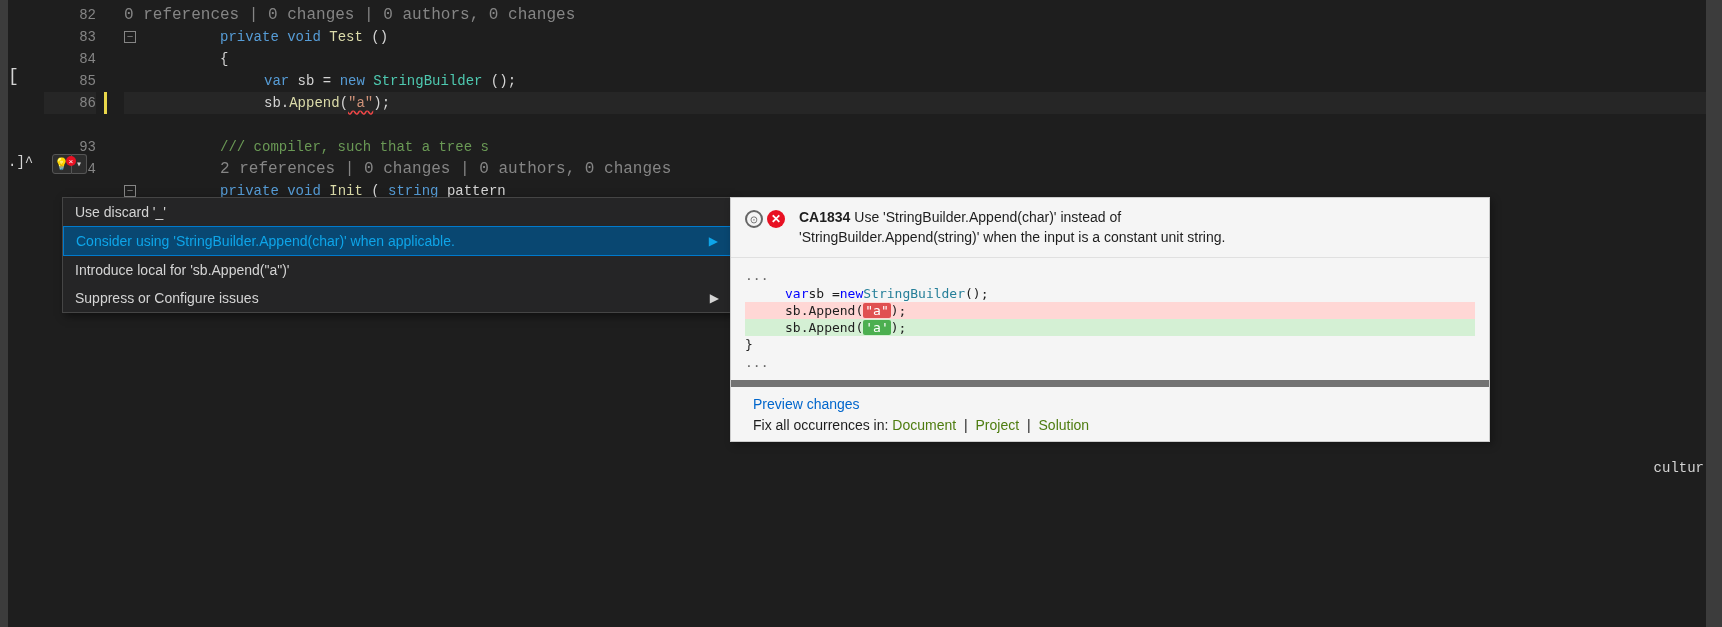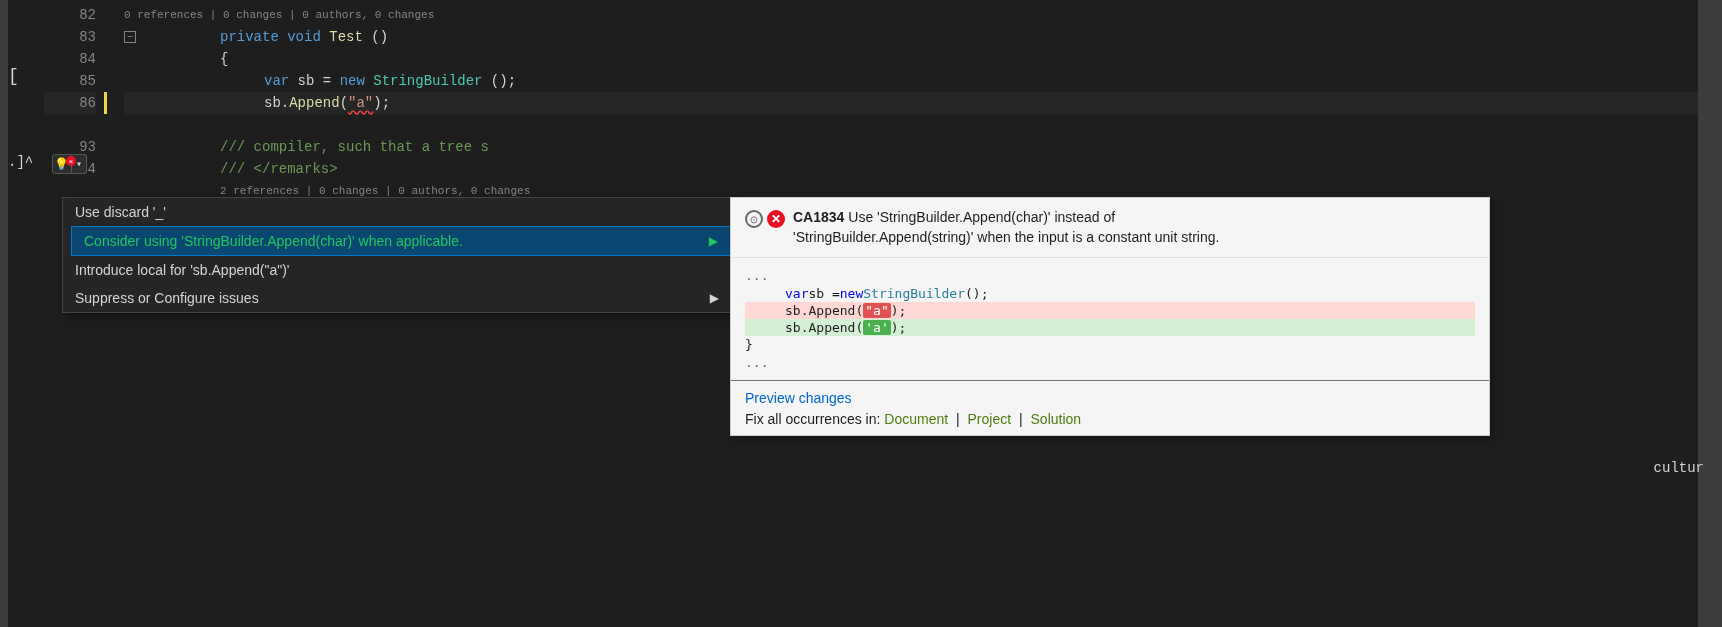--- a/index.html
+++ b/index.html
@@ -70,21 +70,21 @@
       height: 22px;
       background: #e9d74a;
     }
 
     .keyword { color: #569cd6; }
     .type { color: #4ec9b0; }
     .string { color: #ce9178; }
     .comment { color: #6a9955; }
     .method { color: #dcdcaa; }
     .plain { color: #d4d4d4; }
-    .ref-line { color: #858585; font-size: 11px; text-align: right; }
+    .ref-line { color: #858585; font-size: 16px; text-align: right; }
     .error-underline {
       text-decoration: underline wavy #f44747;
       text-underline-offset: 3px;
     }
 
     .collapse-icon {
       display: inline-block;
       width: 12px;
       height: 12px;
       border: 1px solid #858585;
@@ -151,22 +151,21 @@
       color: #d4d4d4;
       cursor: pointer;
       display: flex;
       align-items: center;
       justify-content: space-between;
       font-family: 'Segoe UI', Arial, sans-serif;
     }
 
     .menu-item:hover, .menu-item.selected {
       background: #0e639c;
-      color: #22c55e;
-      margin-left: 8px;
+      color: #0ea5e9;
     }
 
     .menu-item.selected {
       background: #094771;
       border: 1px solid #007acc;
     }
 
     .menu-chevron {
       font-size: 12px;
     }
@@ -223,20 +222,21 @@
       justify-content: center;
       color: white;
       font-size: 12px;
       font-weight: bold;
     }
 
     .preview-title {
       font-size: 14px;
       color: #1e1e1e;
       line-height: 1.4;
+      margin-left: 6px;
     }
 
     .preview-title strong {
       font-weight: 600;
     }
 
     .preview-code-area {
       padding: 8px 14px;
       font-family: 'Consolas', monospace;
       font-size: 13px;
@@ -280,22 +280,22 @@
     }
 
     .highlight-box-green {
       background: #4caf50;
       color: white;
       padding: 0 2px;
       border-radius: 2px;
     }
 
     .preview-footer {
-      padding: 8px 14px;
-      border-top: 1px solid #737373;
+      padding: 8px 22px;
+      border-top: 7px solid #737373;
       background: #f5f5f5;
     }
 
     .preview-changes-link {
       color: #0066cc;
       cursor: pointer;
       font-size: 14px;
       text-decoration: none;
     }
 
@@ -315,21 +315,21 @@
       color: #1e1e1e;
       margin: 0 4px;
     }
 
     
     .right-sidebar {
       position: absolute;
       right: 0;
       top: 0;
       bottom: 0;
-      width: 24px;
+      width: 16px;
       background: #3c3c3c;
     }
 
     
     .left-gutter {
       position: absolute;
       left: 0;
       top: 0;
       bottom: 0;
       width: 8px;
@@ -424,23 +424,20 @@
         <span class="plain">sb.</span><span class="method">Append</span><span class="plain">(</span><span class="string error-underline">"a"</span><span class="plain">);</span>
       </span>
     </div>
 
     <div class="code-line" style="height:22px;"></div>
 
     <div class="code-line">
       <span style="margin-left:96px;" class="comment">/// compiler, such that a tree s</span>
     </div>
 
-    <div class="code-line">
-      <span style="margin-left:96px;" class="comment">/// &lt;/remarks&gt;</span>
-    </div>
 
     <div class="code-line" style="height:22px;">
       <span style="margin-left:96px;" class="ref-line">2 references | 0 changes | 0 authors, 0 changes</span>
     </div>
 
     <div class="code-line">
       <span class="collapse-icon">−</span>
       <span style="margin-left:80px;">
         <span class="keyword">private </span>
         <span class="keyword">void </span>

